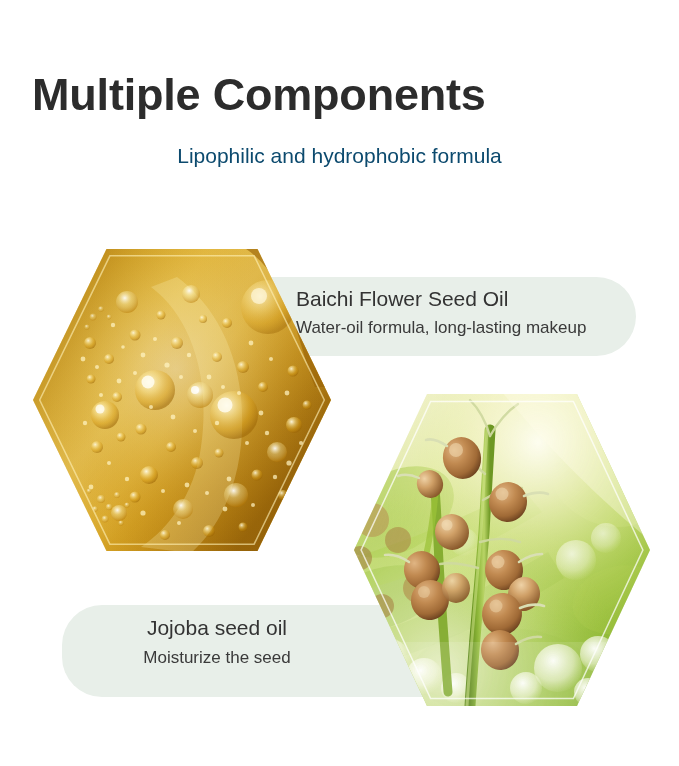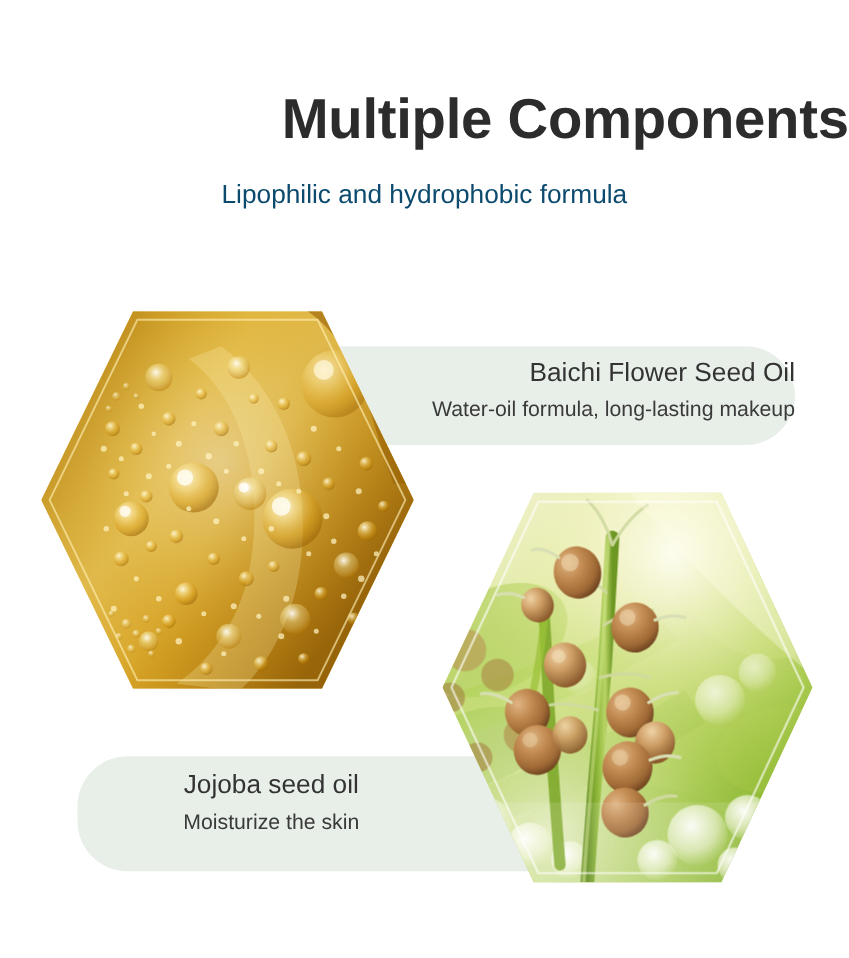--- a/index.html
+++ b/index.html
@@ -21,27 +21,28 @@
     inset: 0;
     background: #ffffff;
   }
 
   
   .page-title {
     position: absolute;
     left: 0;
     right: 0;
     top: 68px;
-    text-align: right;
+    text-align: left;
     font-size: 45px;
     line-height: 54px;
     font-weight: 700;
     letter-spacing: -0.2px;
     color: #2c2c2c;
     white-space: nowrap;
+    padding-left: 32px;
   }
   .page-subtitle {
     position: absolute;
     left: 0;
     right: 0;
     top: 142px;
     text-align: center;
     font-size: 21px;
     line-height: 28px;
     font-weight: 400;
@@ -69,21 +70,21 @@
     font-weight: 400;
     white-space: nowrap;
   }
 
   #card-baichi {
     left: 262px;
     top: 277px;
     width: 374px;
     height: 79px;
     border-radius: 0 40px 40px 0;
-    text-align: right;
+    text-align: left;
     padding-left: 34px;
     z-index: 1;
   }
   #card-baichi .card-title { margin-top: 10px; }
   #card-baichi .card-sub  { margin-top: 6px; }
 
   #card-jojoba {
     left: 62px;
     top: 605px;
     width: 370px;
@@ -125,21 +126,21 @@
 
   <div class="page-subtitle">Lipophilic and hydrophobic formula</div>
 
   <div class="label-card" id="card-baichi">
     <div class="card-title">Baichi Flower Seed Oil</div>
     <div class="card-sub">Water-oil formula, long-lasting makeup</div>
   </div>
 
   <div class="label-card" id="card-jojoba">
     <div class="card-title">Jojoba seed oil</div>
-    <div class="card-sub">Moisturize the skin</div>
+    <div class="card-sub">Moisturize the seed</div>
   </div>
 
   <div class="hex-tile" id="hex-oil">
     <svg viewBox="0 0 302 306" xmlns="http://www.w3.org/2000/svg">
       <defs>
         <clipPath id="clipOil">
           <polygon points="75.5,2 226.5,2 300,153 226.5,304 75.5,304 2,153"></polygon>
         </clipPath>
 
         <linearGradient id="oilBase" x1="0" y1="0" x2="1" y2="1">

